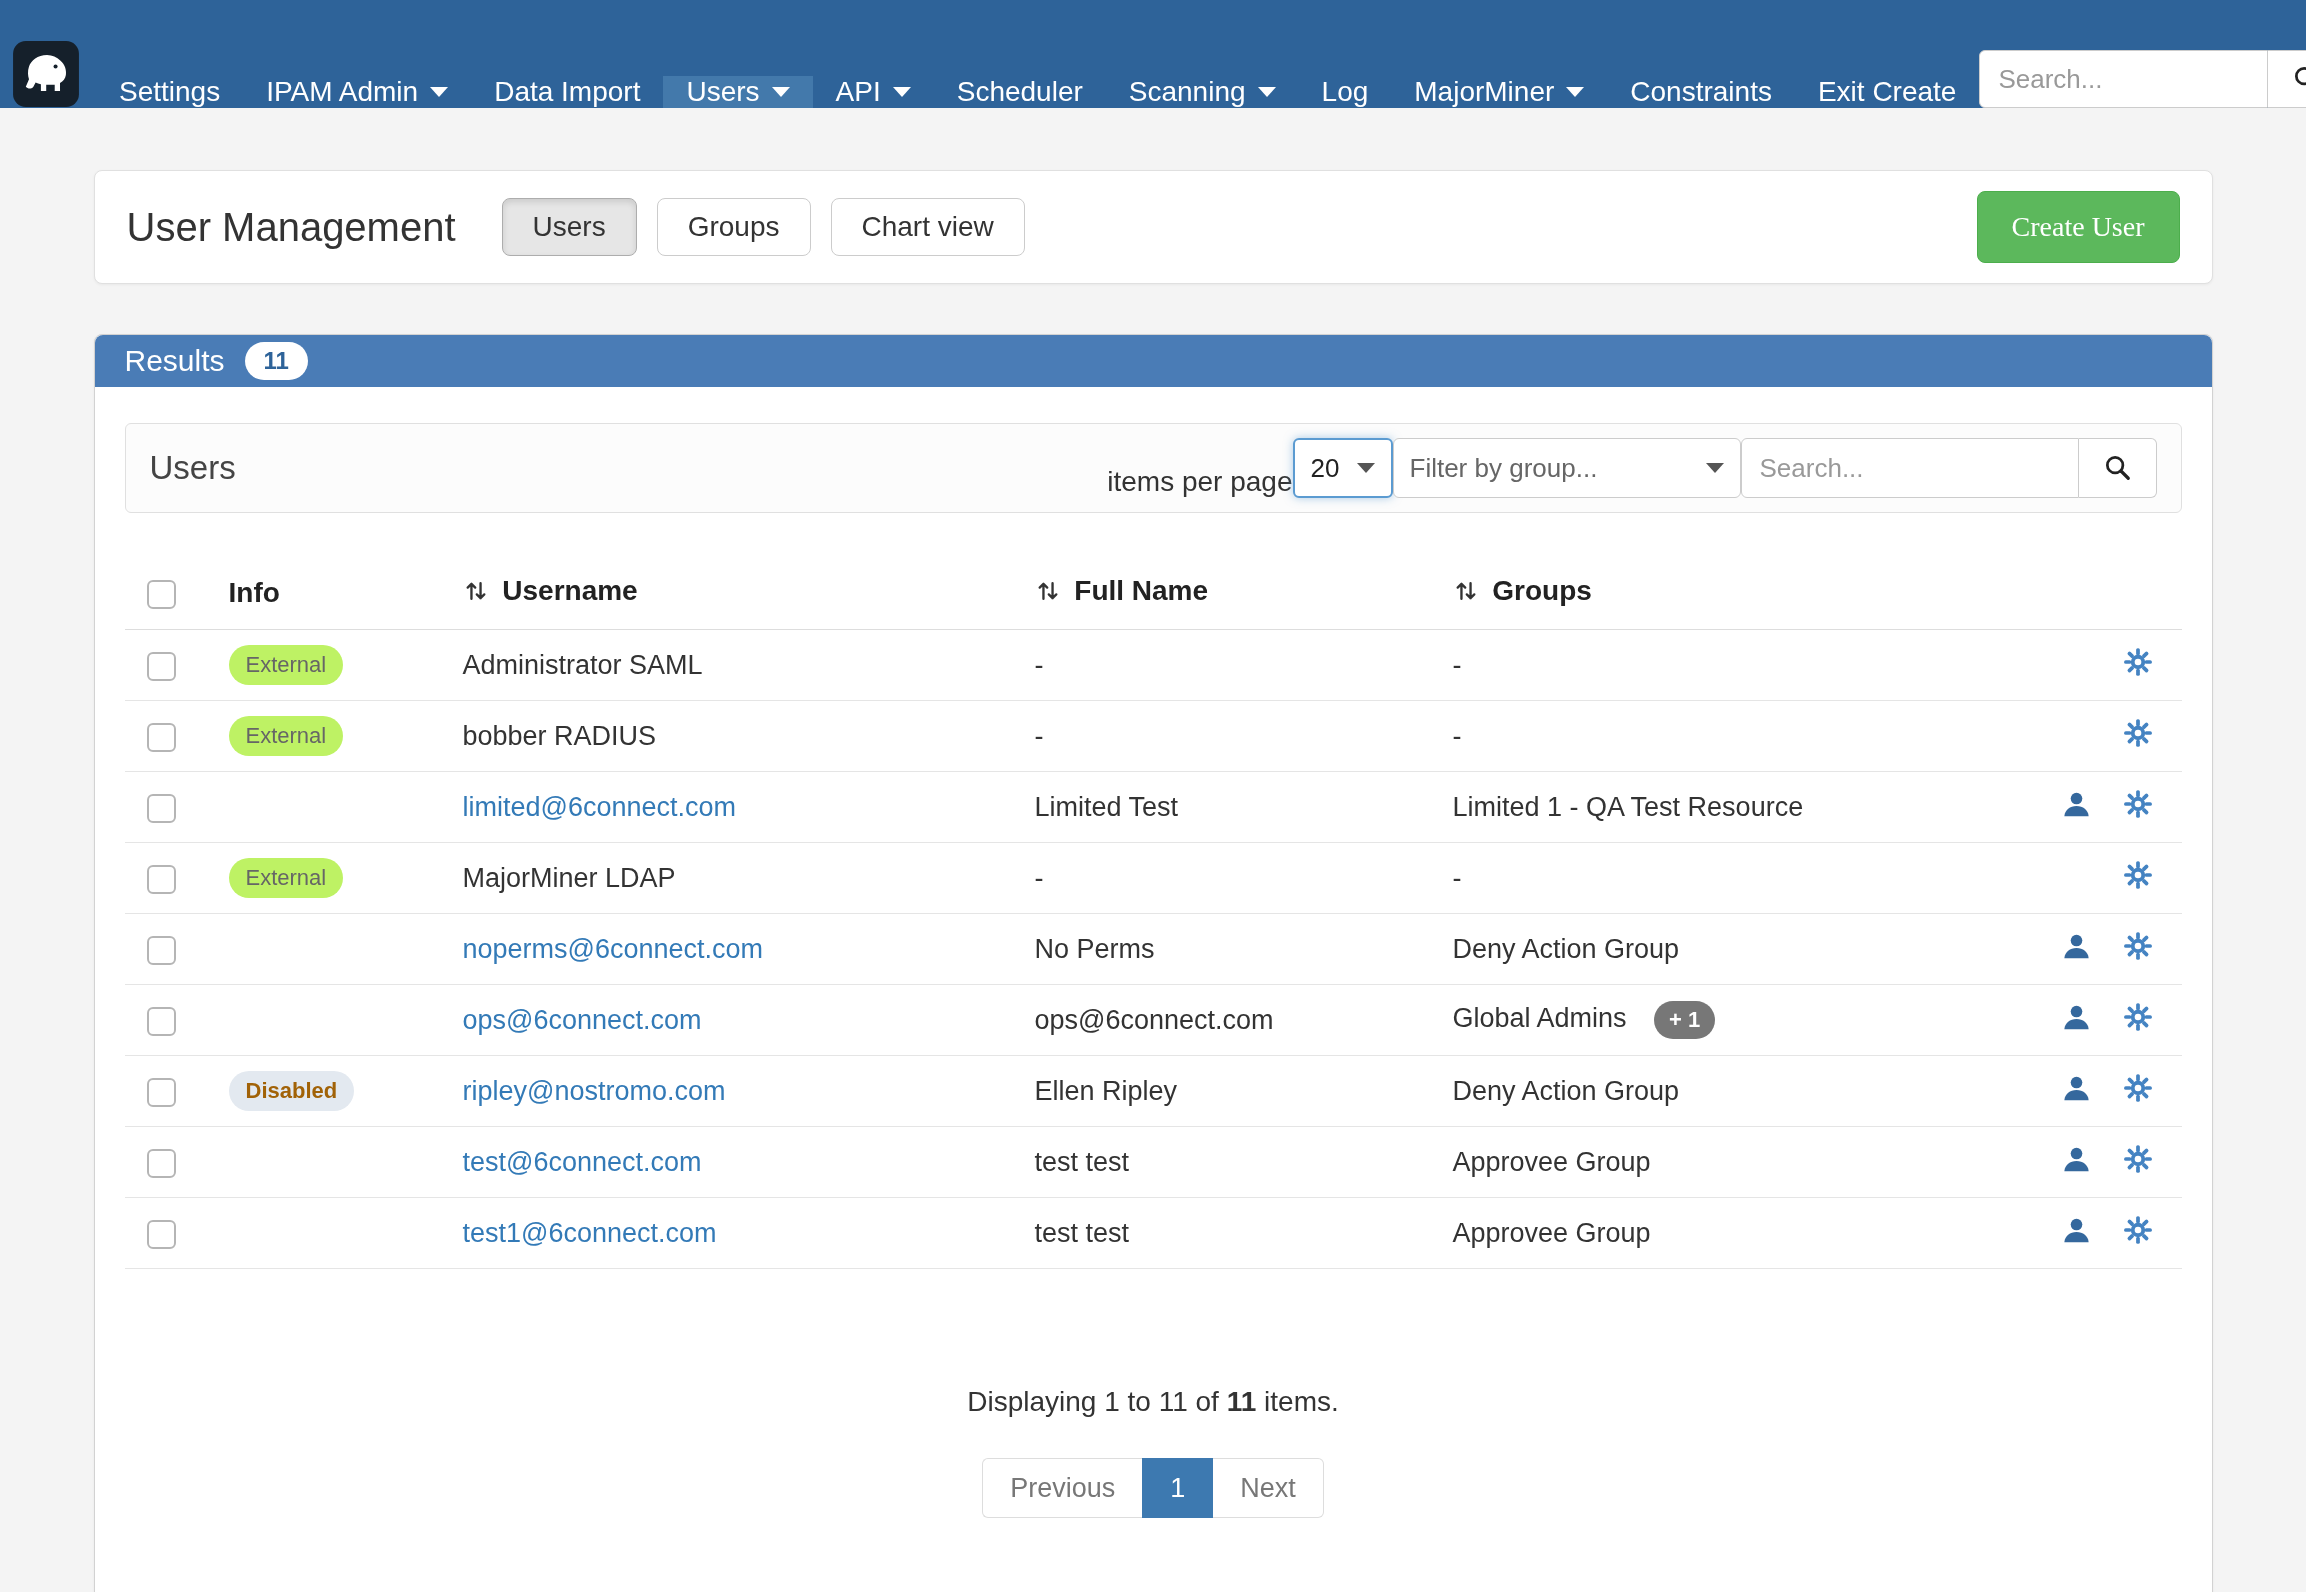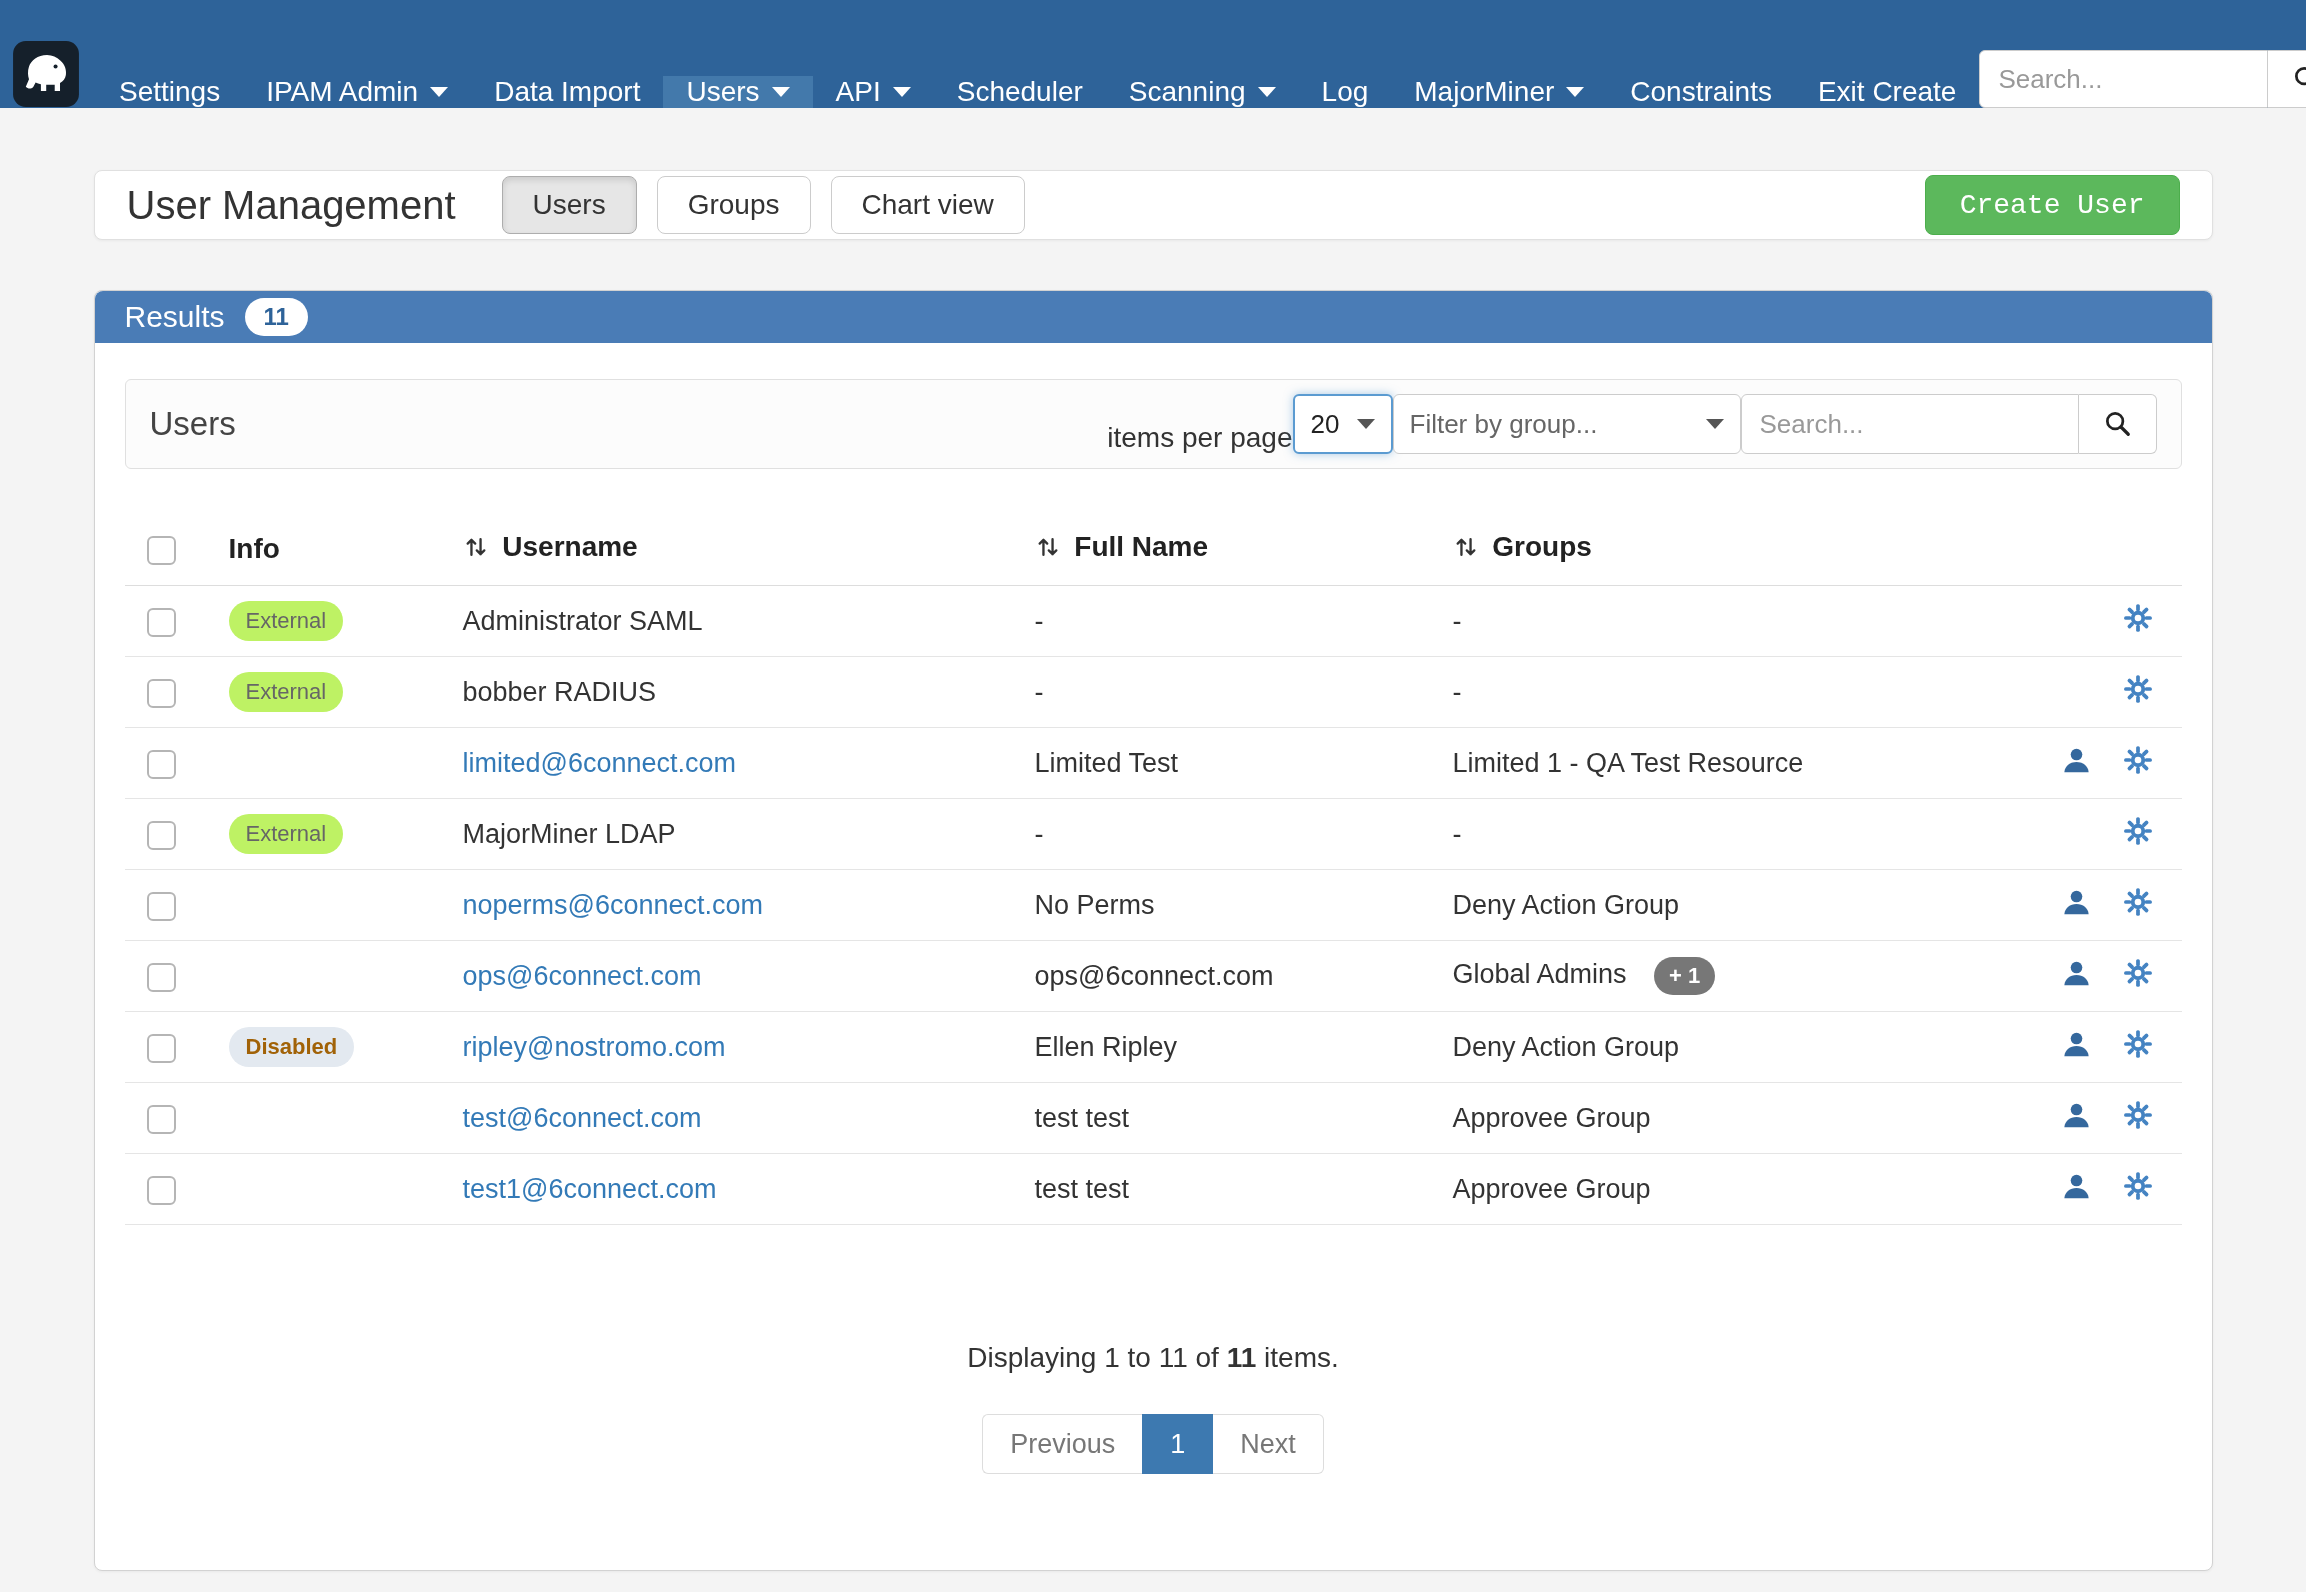--- a/index.html
+++ b/index.html
@@ -24,26 +24,26 @@
   .nav-search input { width:289px; height:58px; border:1px solid #ccc; border-radius:6px 0 0 6px; padding:0 18px; font-size:26px; font-family:"Liberation Sans",sans-serif; color:#333; outline:none; }
   .nav-search input::placeholder { color:#999; }
   .nav-search button { width:76px; height:58px; background:#fff; border:1px solid #ccc; border-left:none; border-radius:0 6px 6px 0; display:flex; align-items:center; justify-content:center; cursor:pointer; }
 
   
   .container { width:2119px; margin:62px auto 0; }
 
   .panel { background:#fff; border:1px solid #e0e0e0; border-radius:8px; box-shadow:0 1px 3px rgba(0,0,0,0.05); }
 
   
-  .header-panel { display:flex; align-items:center; padding:4px 32px; }
+  .header-panel { display:flex; align-items:center; padding:20px 32px; }
   .page-title { font-size:40px; font-weight:400; color:#333; margin:0 46px 0 0; }
   .view-tabs { display:flex; }
   .tab-btn { height:58px; padding:0 30px; margin-right:20px; font-size:28px; font-family:"Liberation Sans",sans-serif; color:#333; background:#fff; border:1px solid #ccc; border-radius:8px; cursor:pointer; }
   .tab-btn.active { background:#e6e6e6; border-color:#adadad; box-shadow:inset 0 3px 6px rgba(0,0,0,0.12); }
-  .btn-create { margin-left:auto; height:60px; padding:0 34px; font-size:28px; font-family:Liberation Mono, monospace; color:#fff; background:#5cb85c; border:1px solid #4cae4c; border-radius:8px; cursor:pointer; }
+  .btn-create { margin-left:auto; height:72px; padding:0 34px; font-size:28px; font-family:Liberation Serif, serif; color:#fff; background:#5cb85c; border:1px solid #4cae4c; border-radius:8px; cursor:pointer; }
 
   
   .results-panel { margin-top:50px; border-color:#d2d2d2; }
   .results-header { height:52px; background:#4a7cb6; border-radius:8px 8px 0 0; display:flex; align-items:center; padding:0 30px; color:#fff; font-size:30px; }
   .count-badge { background:#fff; color:#2e6399; font-size:24px; font-weight:bold; border-radius:24px; padding:5px 19px; margin-left:20px; }
   .results-body { padding:36px 30px 96px; }
 
   
   .toolbar { border:1px solid #e0e0e0; background:#fcfcfc; border-radius:6px; padding:14px 24px; display:flex; align-items:center; }
   .toolbar-title { font-size:33px; color:#444; }

